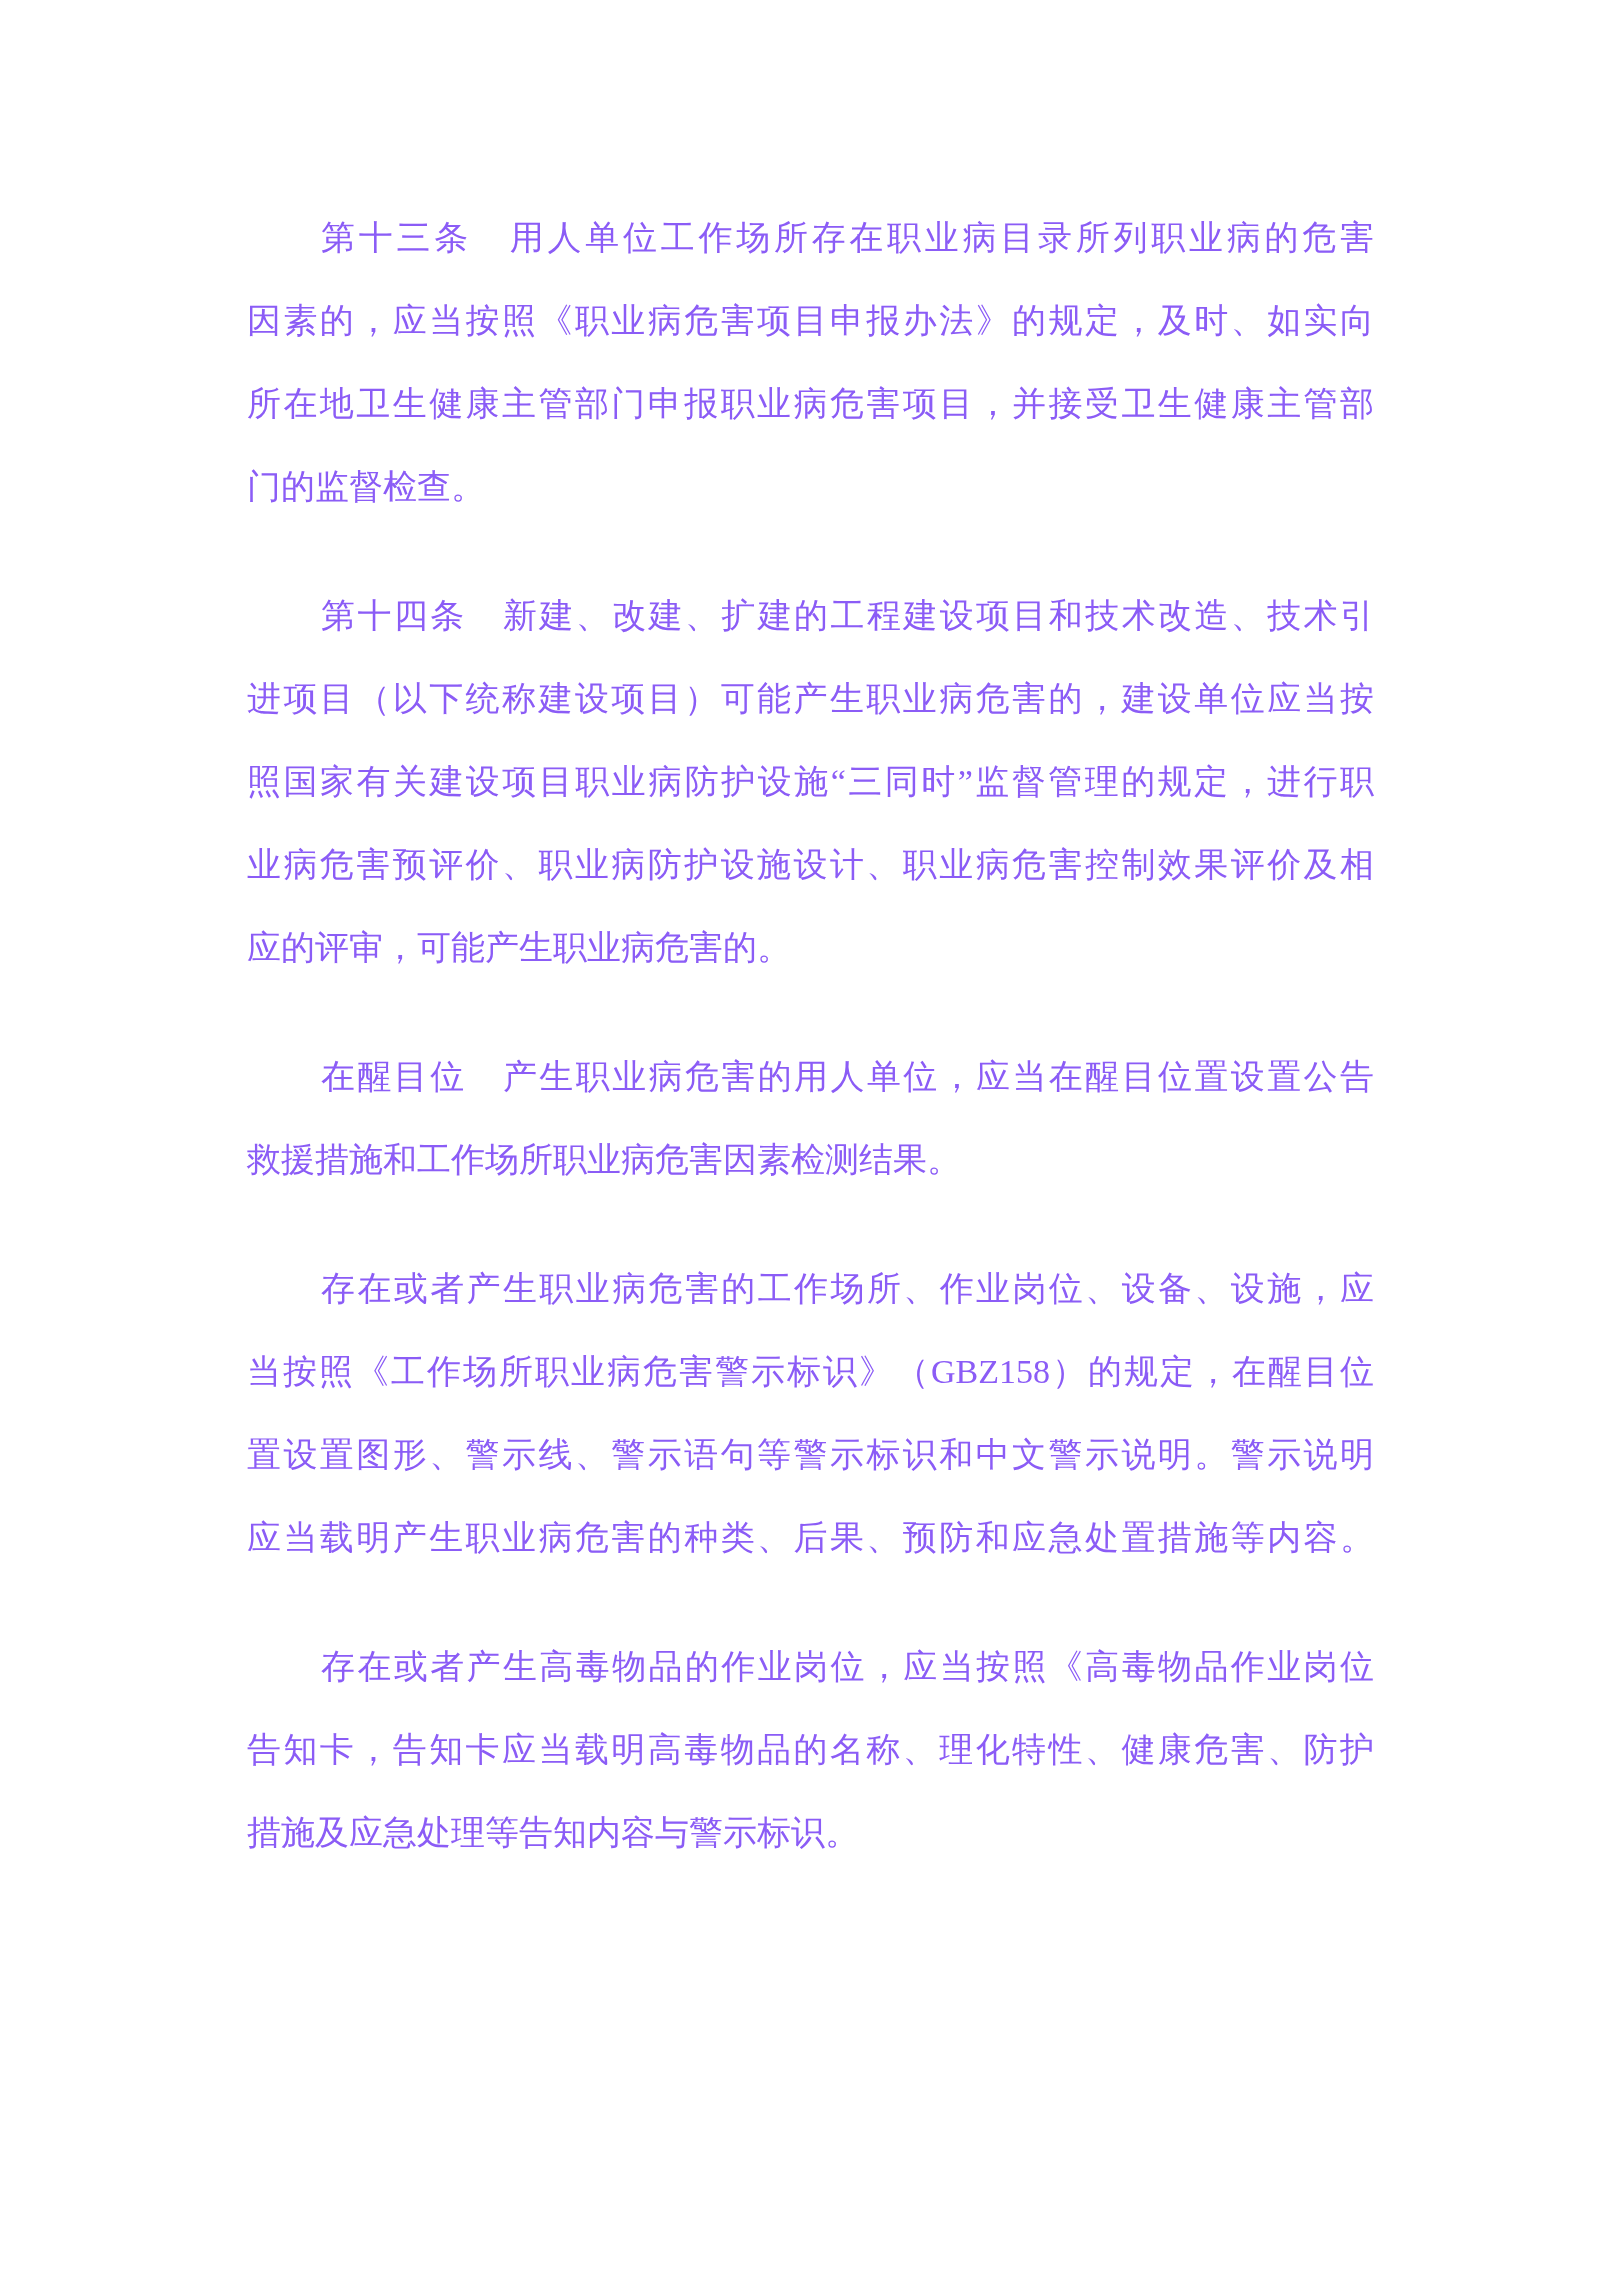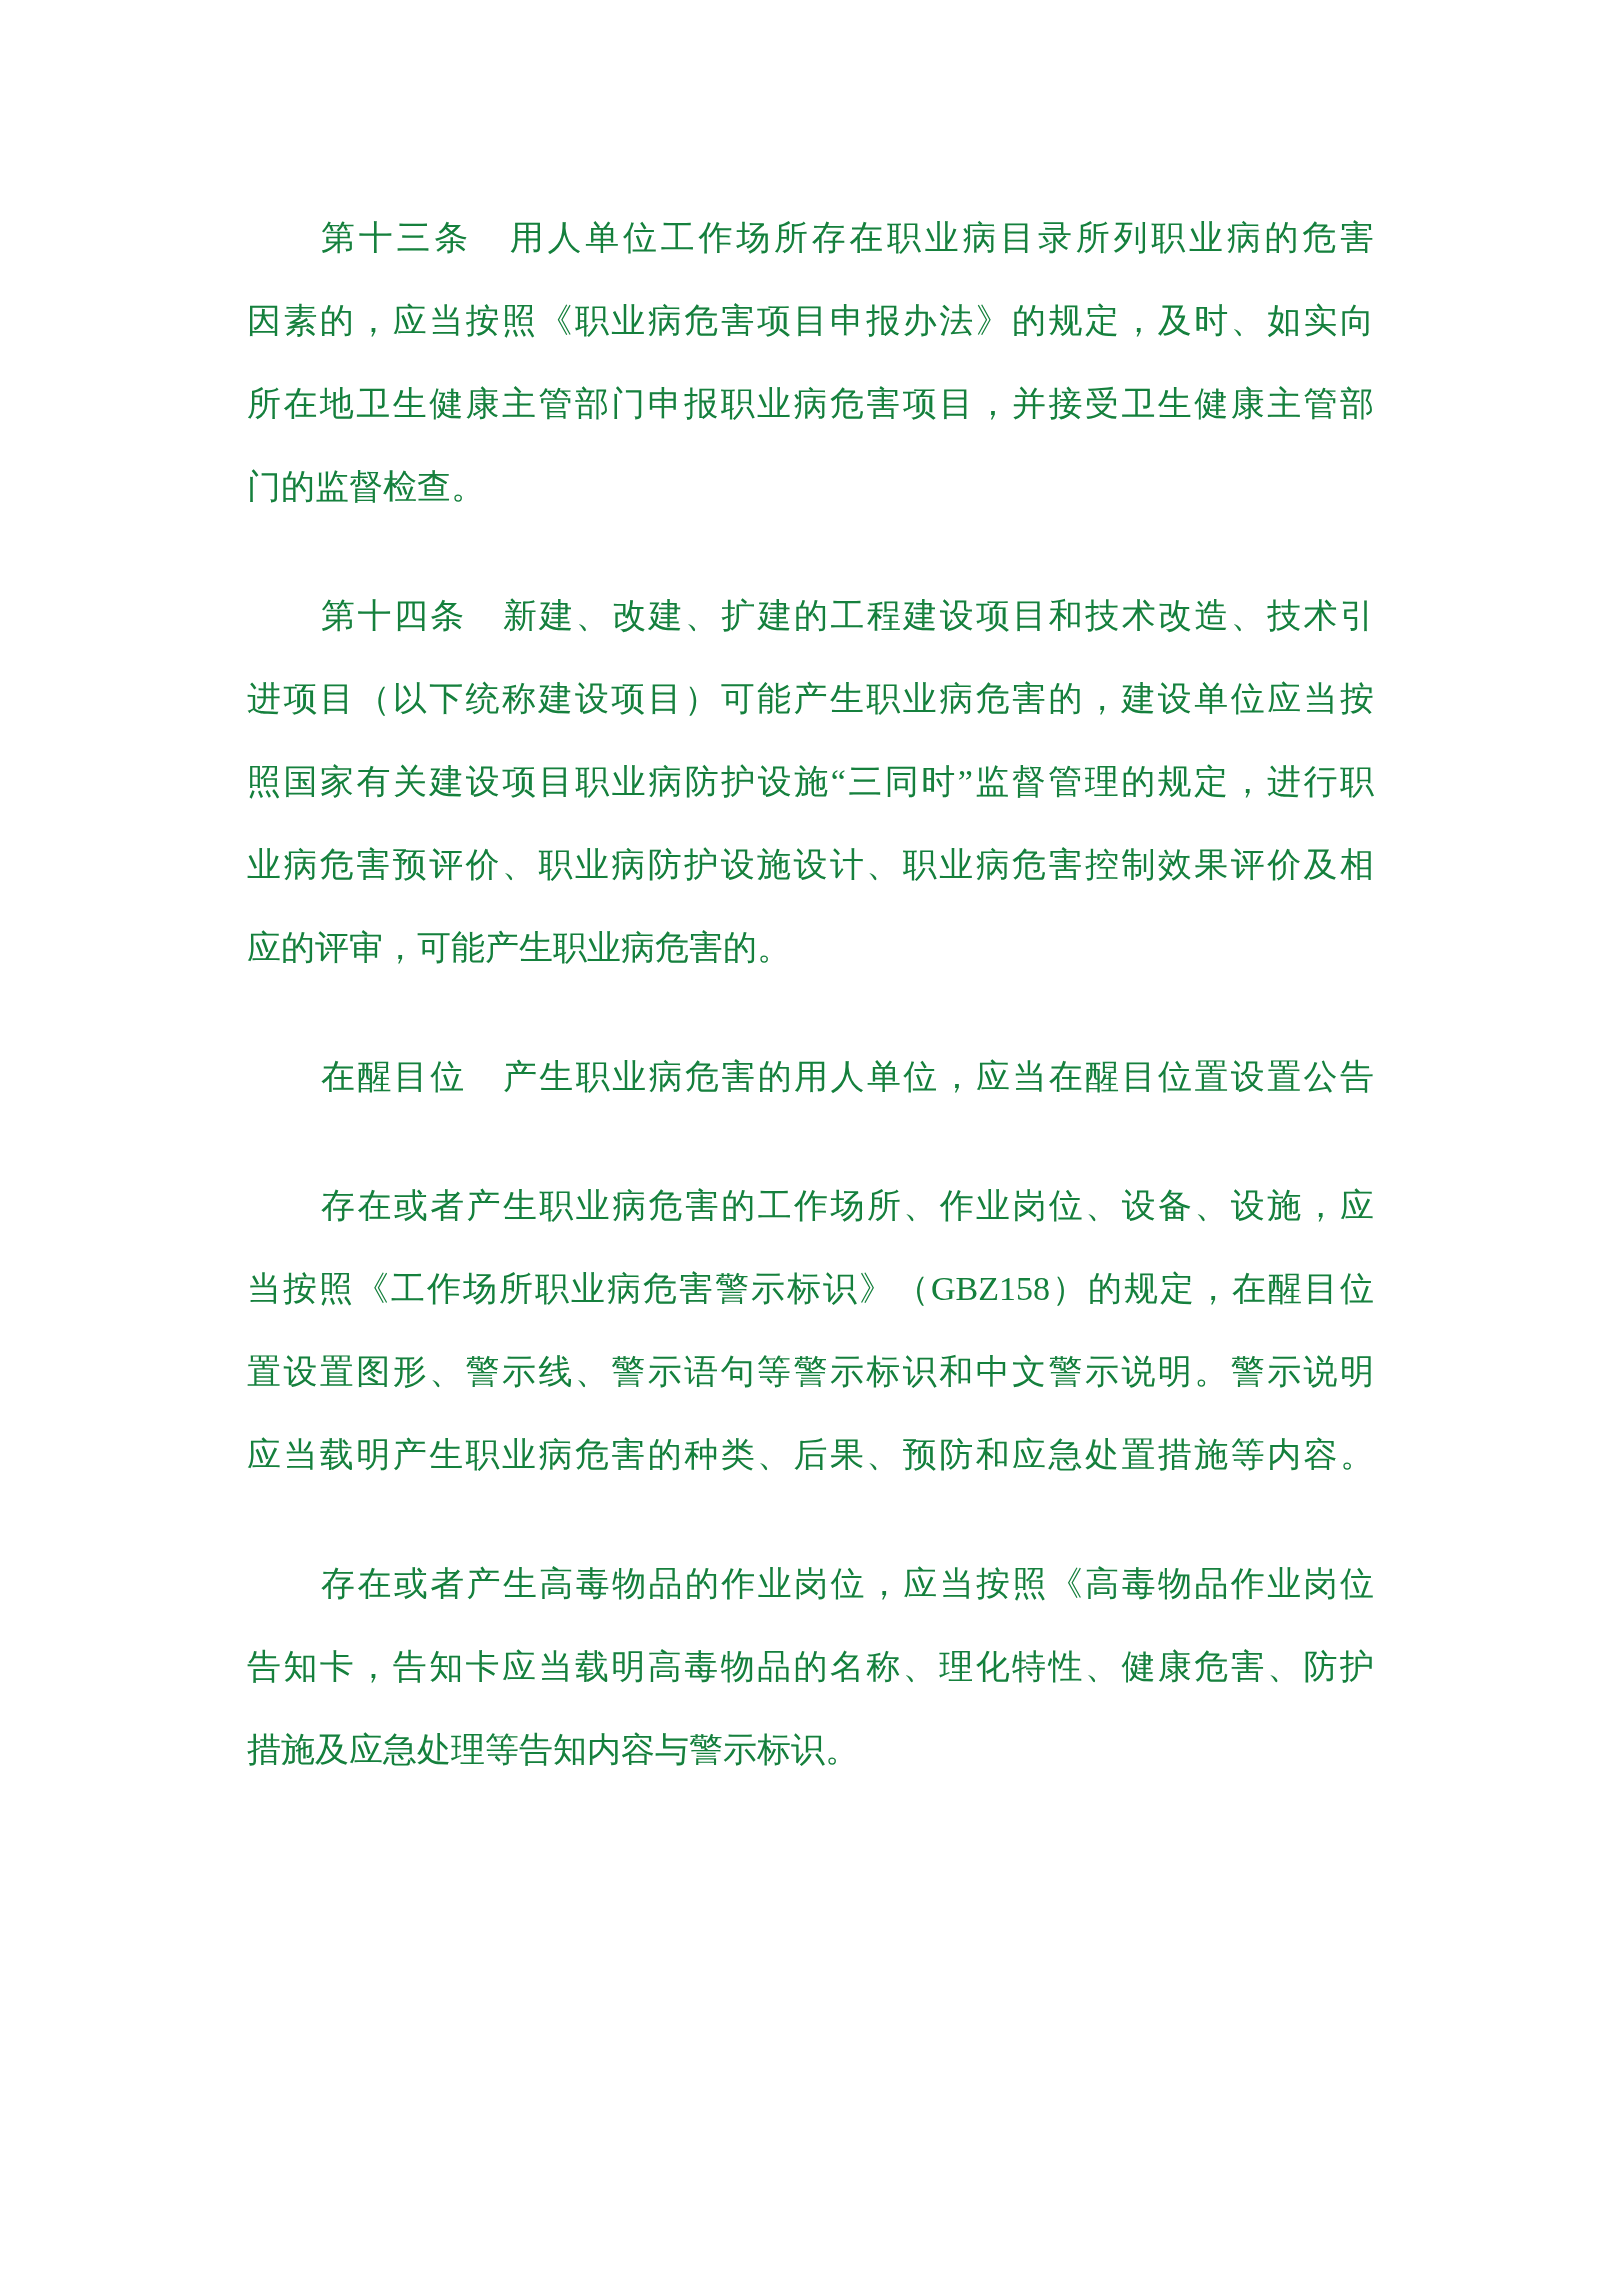--- a/index.html
+++ b/index.html
@@ -7,21 +7,21 @@
     padding: 0;
     background: #ffffff;
   }
   .page {
     position: relative;
     width: 1621px;
     height: 2293px;
     background: #ffffff;
     overflow: hidden;
     font-family: "Liberation Serif", "DejaVu Serif", serif;
-    color: #15803d;
+    color: #8b5cf6;
   }
   .text-block {
     position: absolute;
     left: 247px;
     top: 196px;
     width: 1127px;
   }
   .para {
     margin: 0 0 46px 0;
   }
@@ -63,20 +63,21 @@
     <div class="para">
       <div class="line indent fill">第十四条　新建、改建、扩建的工程建设项目和技术改造、技术引</div>
       <div class="line fill">进项目（以下统称建设项目）可能产生职业病危害的，建设单位应当按</div>
       <div class="line fill">照国家有关建设项目职业病防护设施“三同时”监督管理的规定，进行职</div>
       <div class="line fill">业病危害预评价、职业病防护设施设计、职业病危害控制效果评价及相</div>
       <div class="line">应的评审，可能产生职业病危害的。</div>
     </div>
 
     <div class="para">
       <div class="line indent fill">在醒目位　产生职业病危害的用人单位，应当在醒目位置设置公告</div>
+      <div class="line">救援措施和工作场所职业病危害因素检测结果。</div>
     </div>
 
     <div class="para">
       <div class="line indent fill">存在或者产生职业病危害的工作场所、作业岗位、设备、设施，应</div>
       <div class="line fill">当按照《工作场所职业病危害警示标识》（GBZ158）的规定，在醒目位</div>
       <div class="line fill">置设置图形、警示线、警示语句等警示标识和中文警示说明。警示说明</div>
       <div class="line fill">应当载明产生职业病危害的种类、后果、预防和应急处置措施等内容。</div>
     </div>
 
     <div class="para">

